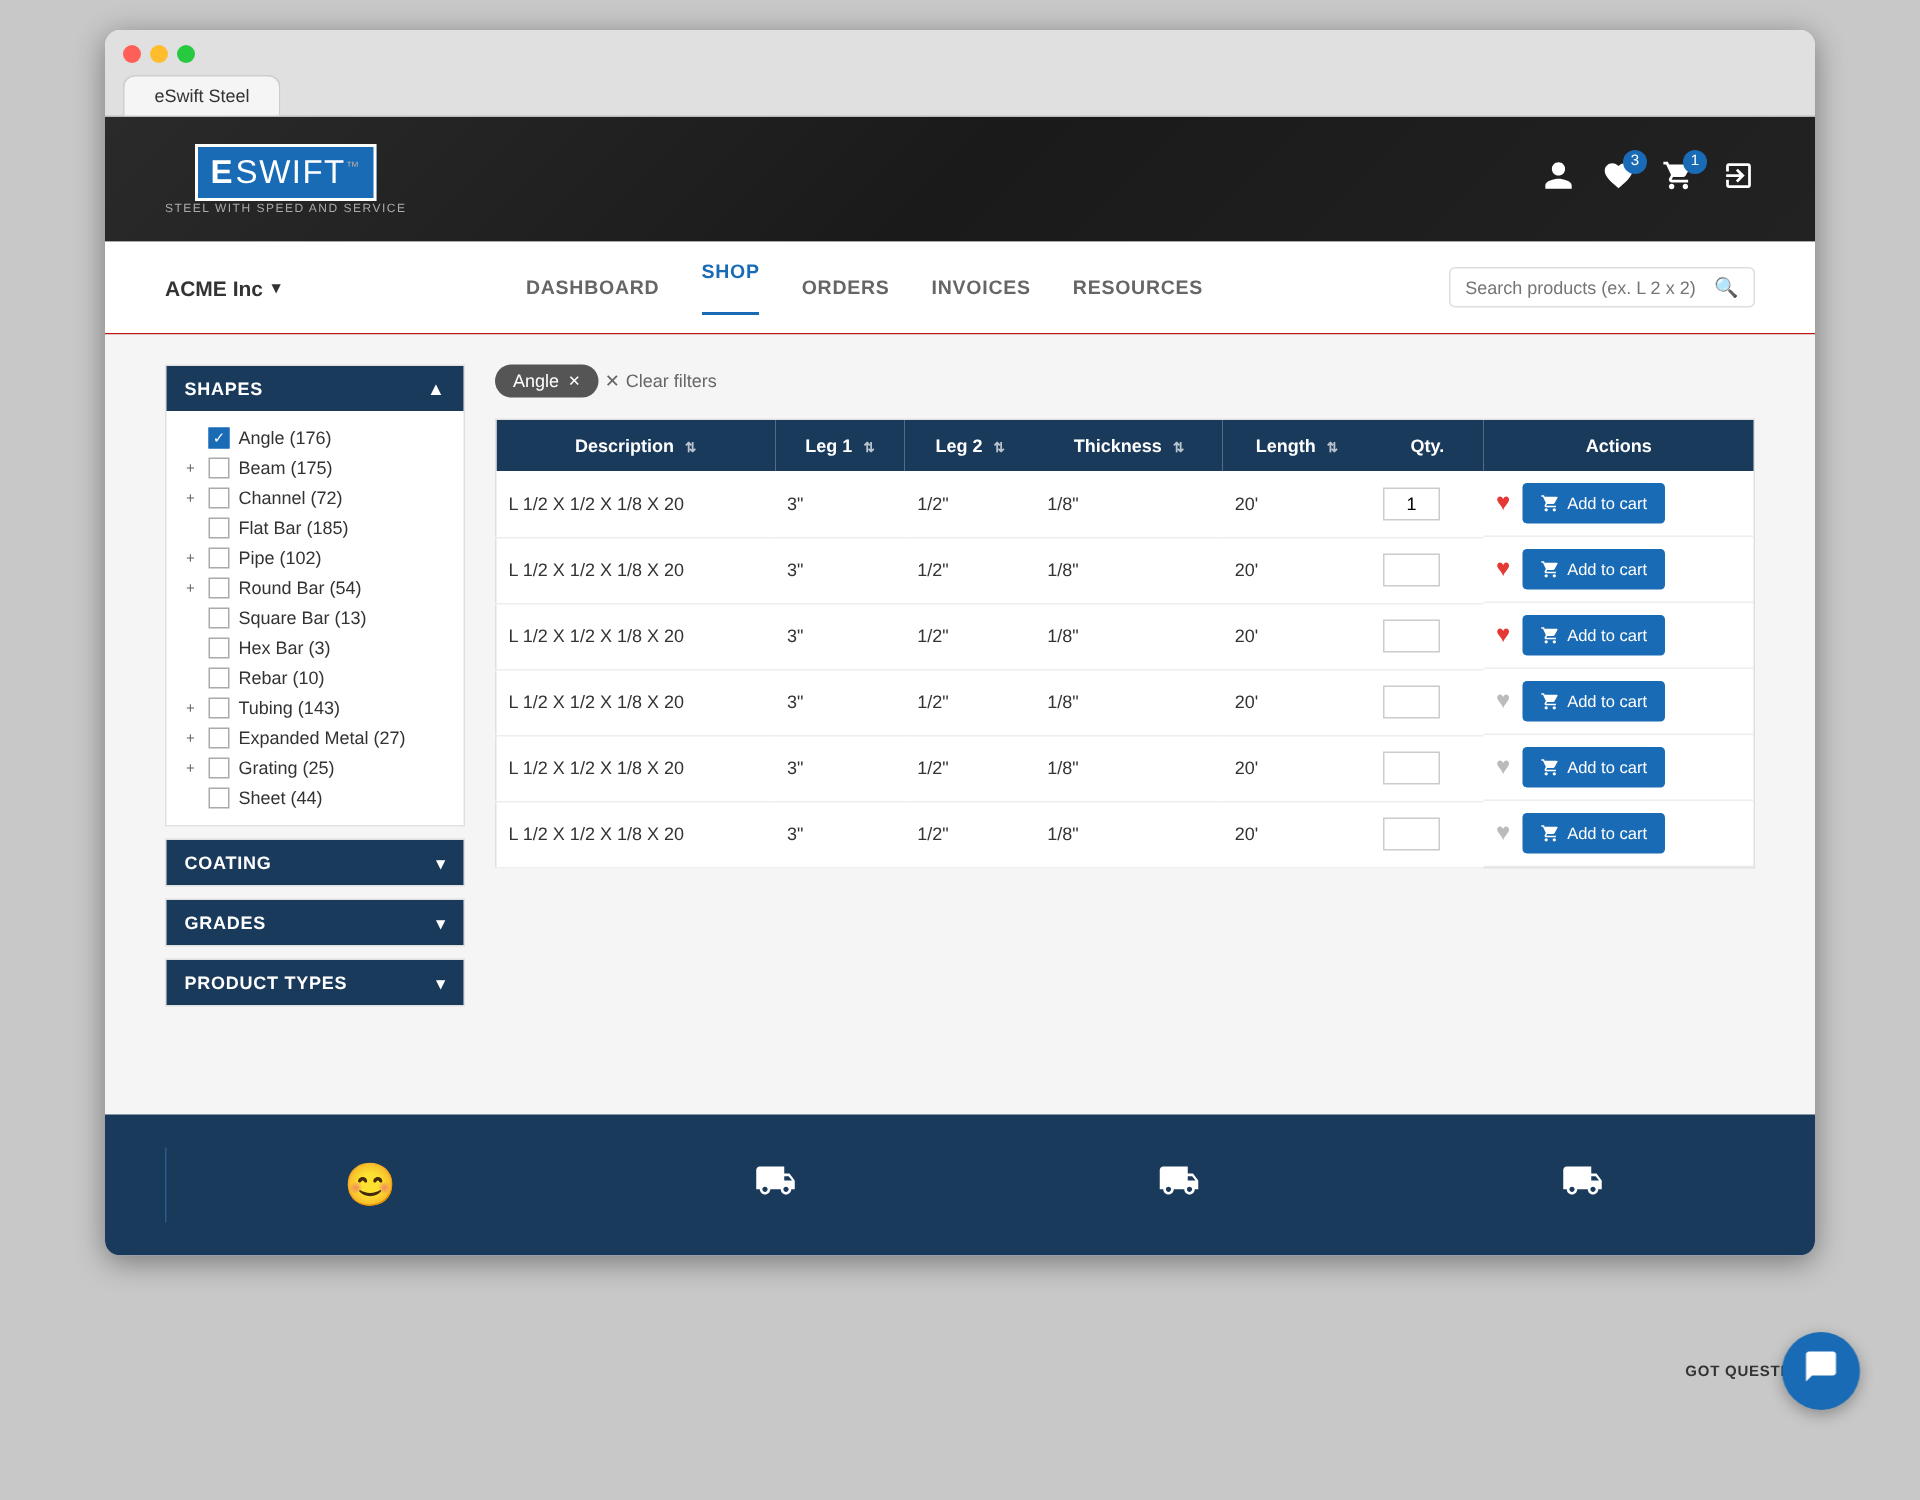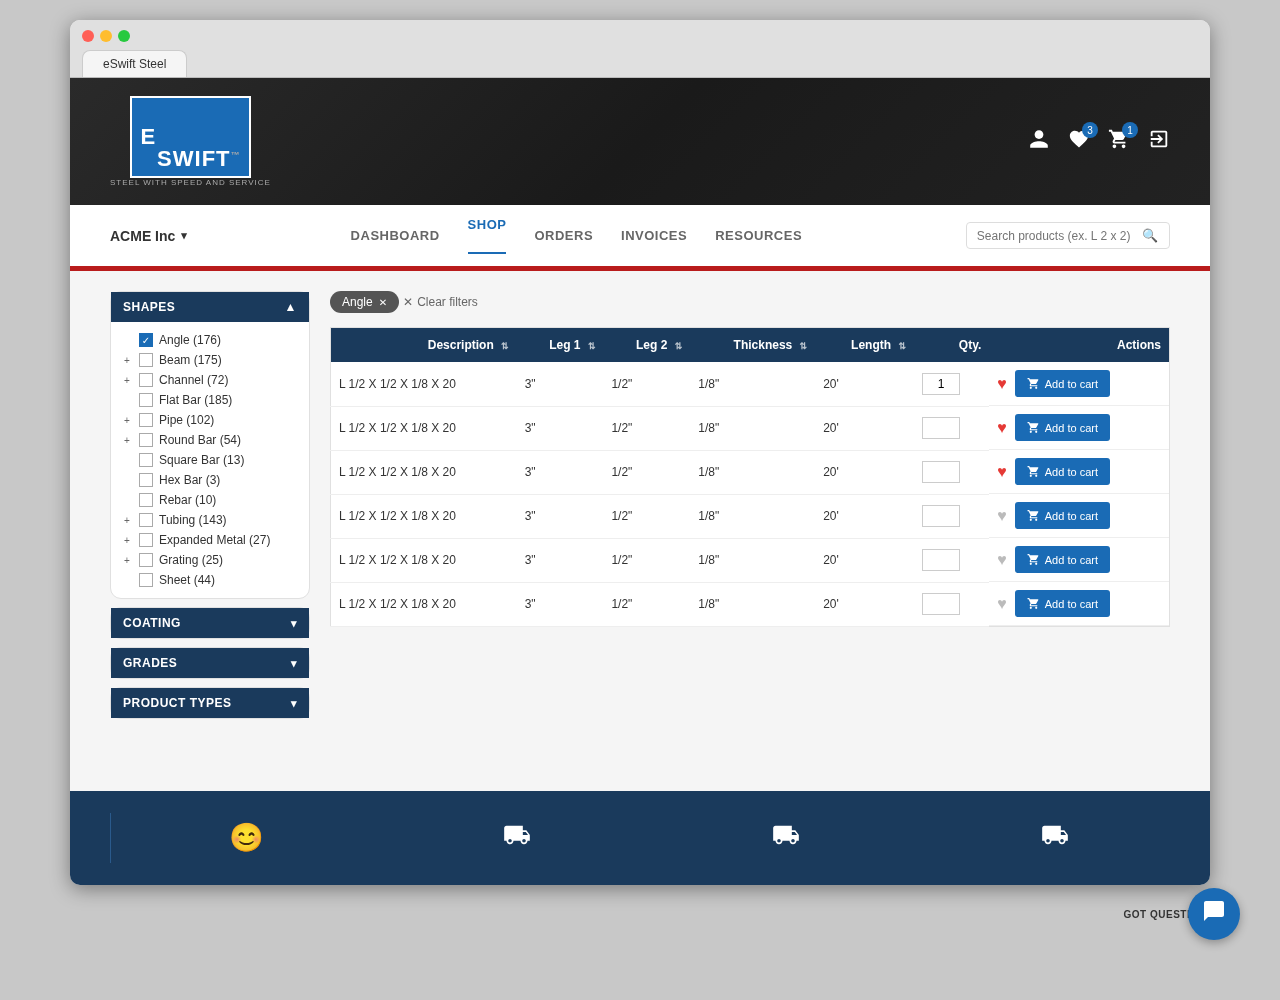--- a/index.html
+++ b/index.html
@@ -64,23 +64,22 @@
     .logo-text-e {
       color: #fff;
       font-size: 22px;
       font-weight: bold;
       margin-right: 2px;
     }
 
     .logo-text-swift {
       color: #fff;
       font-size: 22px;
-      font-weight: bold;
+      font-weight: normal;
       letter-spacing: 1px;
-      margin-top: 44px;
     }
 
     .logo-trademark {
       color: #aaa;
       font-size: 9px;
       vertical-align: super;
     }
 
     .logo-tagline {
       color: #aaa;
@@ -117,21 +116,21 @@
       display: flex; align-items: center; justify-content: center;
     }
 
     
     .sub-nav {
       background: #fff;
       padding: 12px 40px;
       display: flex;
       align-items: center;
       justify-content: space-between;
-      border-bottom: 5px solid #b91c1c;
+      border-bottom: 1px solid #b91c1c;
       box-shadow: 0 1px 3px rgba(0,0,0,0.05);
     }
 
     .company-selector {
       display: flex; align-items: center; gap: 6px;
       font-weight: bold; font-size: 14px; color: #333;
       cursor: pointer;
     }
 
     .nav-links {
@@ -178,21 +177,21 @@
     
     .sidebar {
       width: 200px;
       flex-shrink: 0;
     }
 
     .sidebar-section {
       background: #fff;
       border: 1px solid #e0e0e0;
       margin-bottom: 8px;
-      border-radius: 11px;
+      border-radius: 0;
     }
 
     .sidebar-section-header {
       background: #1a3a5c;
       color: #fff;
       font-size: 12px;
       font-weight: bold;
       letter-spacing: 0.5px;
       padding: 8px 12px;
       display: flex;
@@ -278,21 +277,21 @@
       background: #fff;
       border: 1px solid #e0e0e0;
     }
 
     .product-table th {
       background: #1a3a5c;
       color: #fff;
       font-size: 12px;
       font-weight: bold;
       padding: 10px 8px;
-      text-align: right;
+      text-align: center;
     }
 
     .product-table th .sort-icon {
       display: inline-block;
       margin-left: 4px;
       font-size: 9px;
       opacity: 0.7;
     }
 
     .product-table td {

